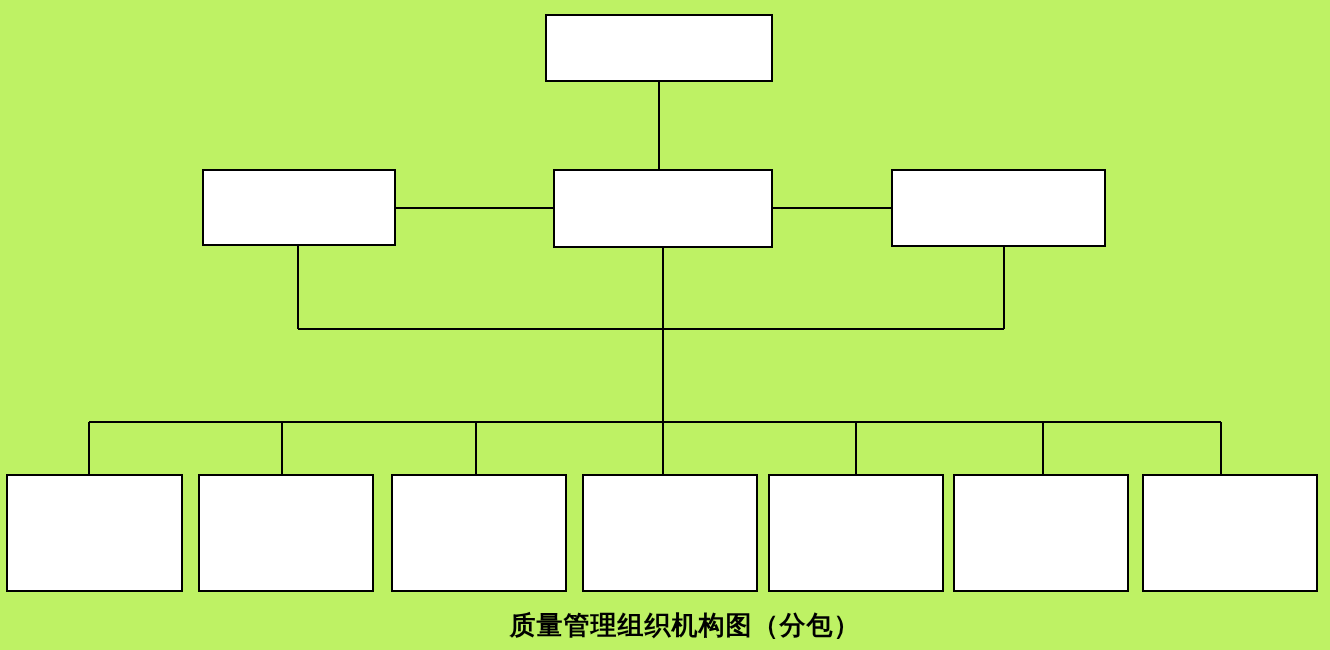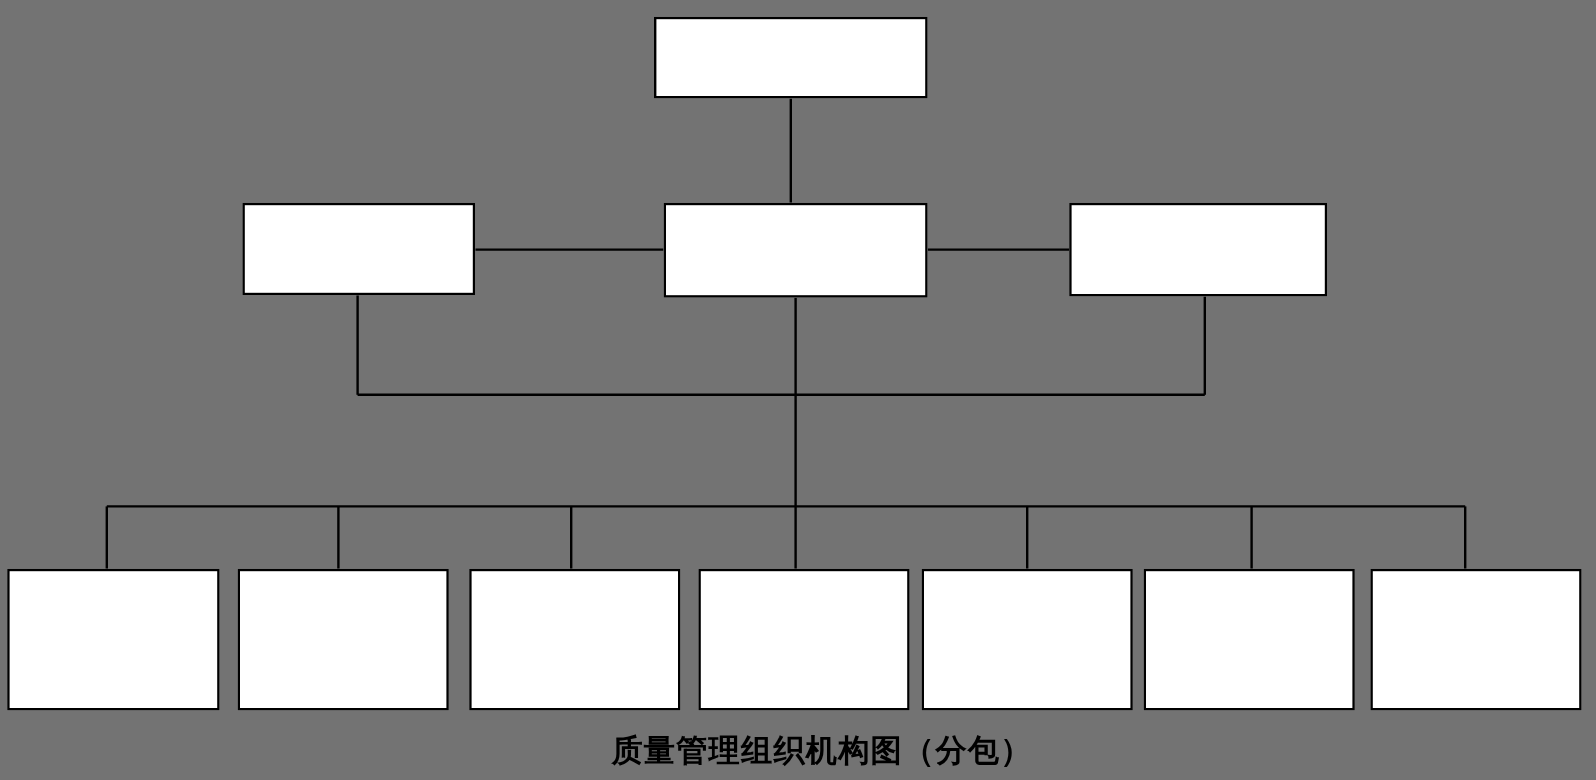--- a/index.html
+++ b/index.html
@@ -5,21 +5,21 @@
   html, body {
     margin: 0;
     padding: 0;
     background: #ffffff;
     font-family: "Liberation Serif", serif;
   }
   .stage {
     position: relative;
     width: 1330px;
     height: 650px;
-    background: #737373;
+    background: #bef264;
     overflow: hidden;
   }
   .connector-svg {
     position: absolute;
     left: 0;
     top: 0;
     width: 1330px;
     height: 650px;
     display: block;
   }

